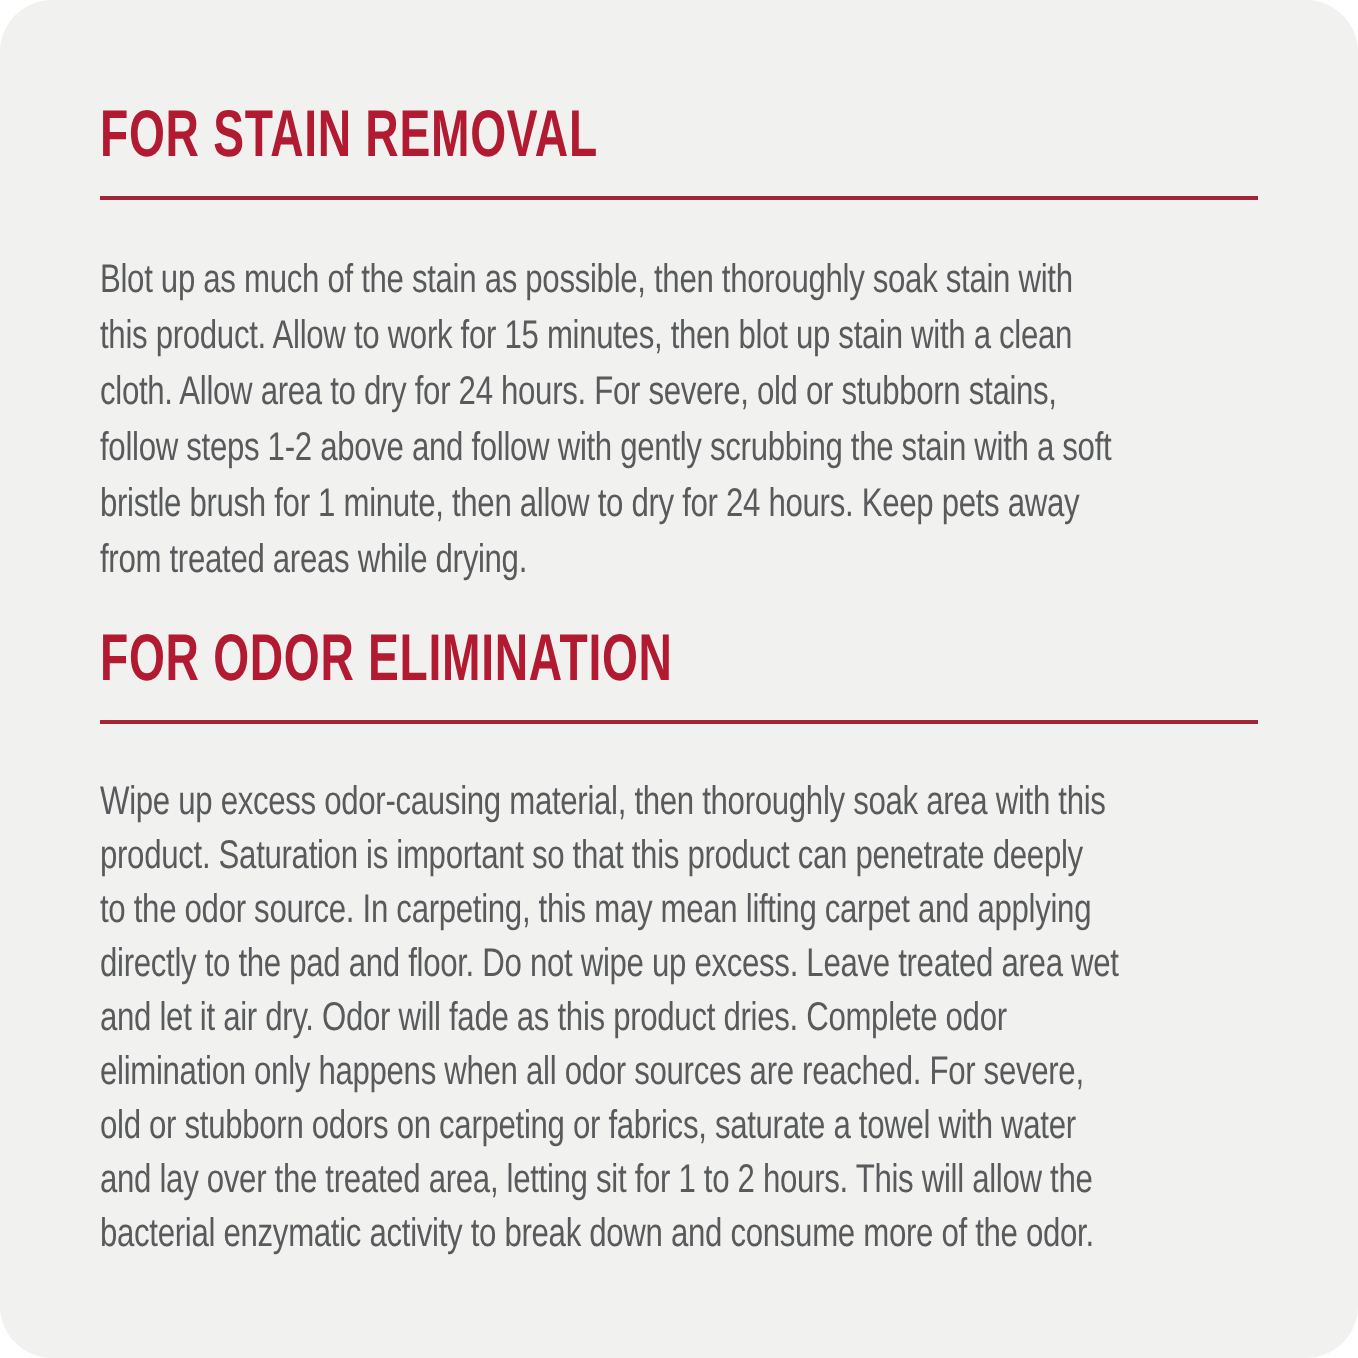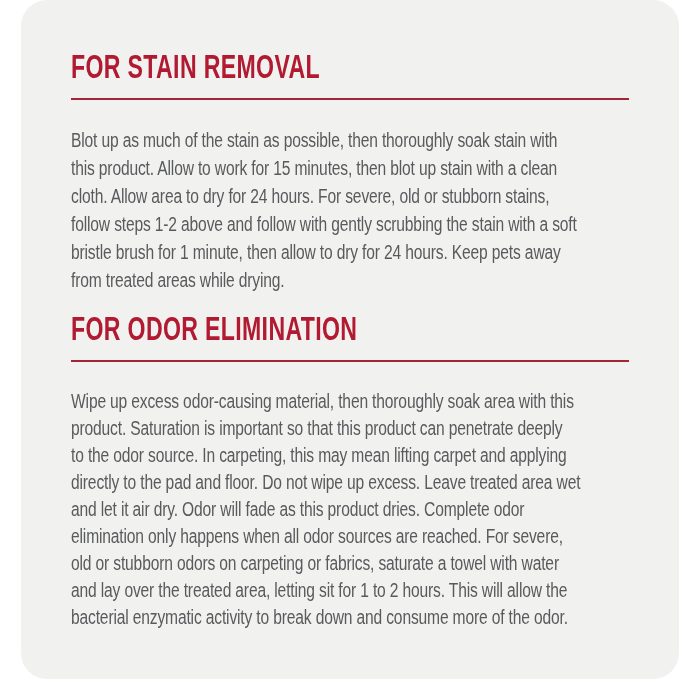--- a/index.html
+++ b/index.html
@@ -18,21 +18,20 @@
     overflow:hidden;
   }
   .label-panel{
     position:absolute;
     inset:0;
     background:var(--panel-bg);
     border-radius:26px;
     box-sizing:border-box;
     padding:50px 50px 0 50px;
     overflow:hidden;
-    margin-left:21px;
   }
   .section-heading{
     margin:0;
     font-weight:bold;
     font-size:33px;
     line-height:34px;
     color:var(--heading-red);
     white-space:nowrap;
     letter-spacing:0.5px;
     transform:scaleX(0.70);

